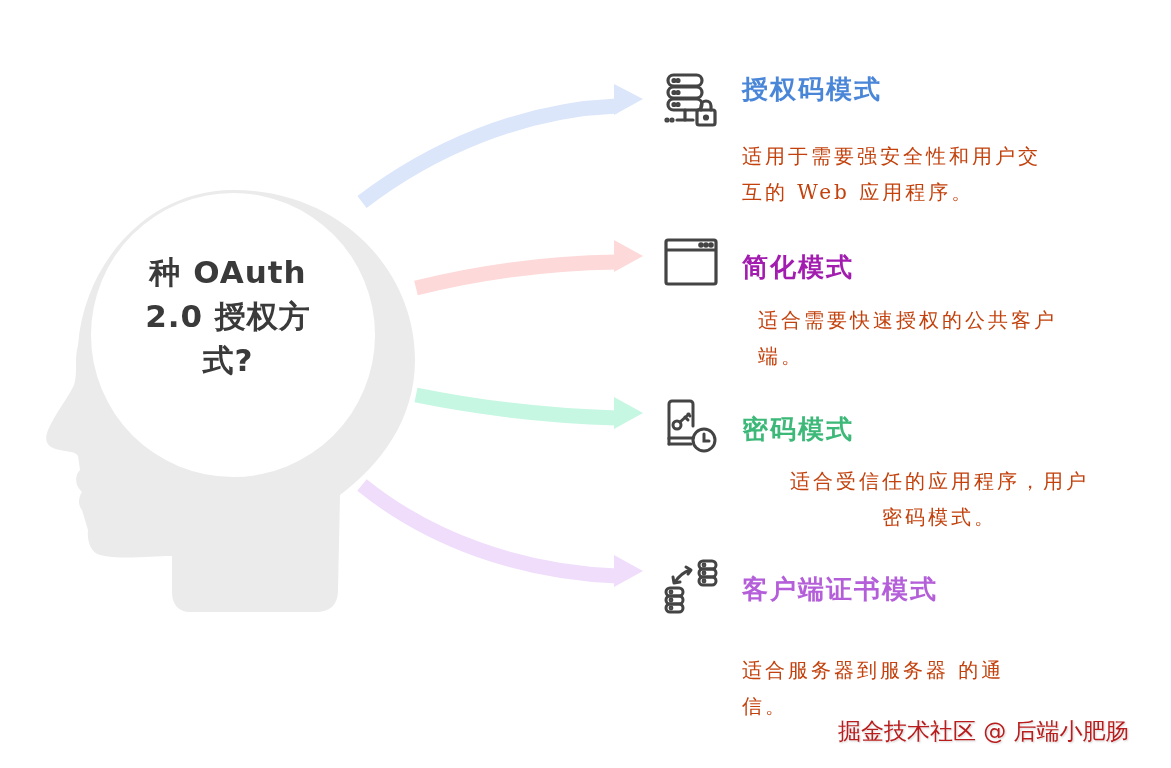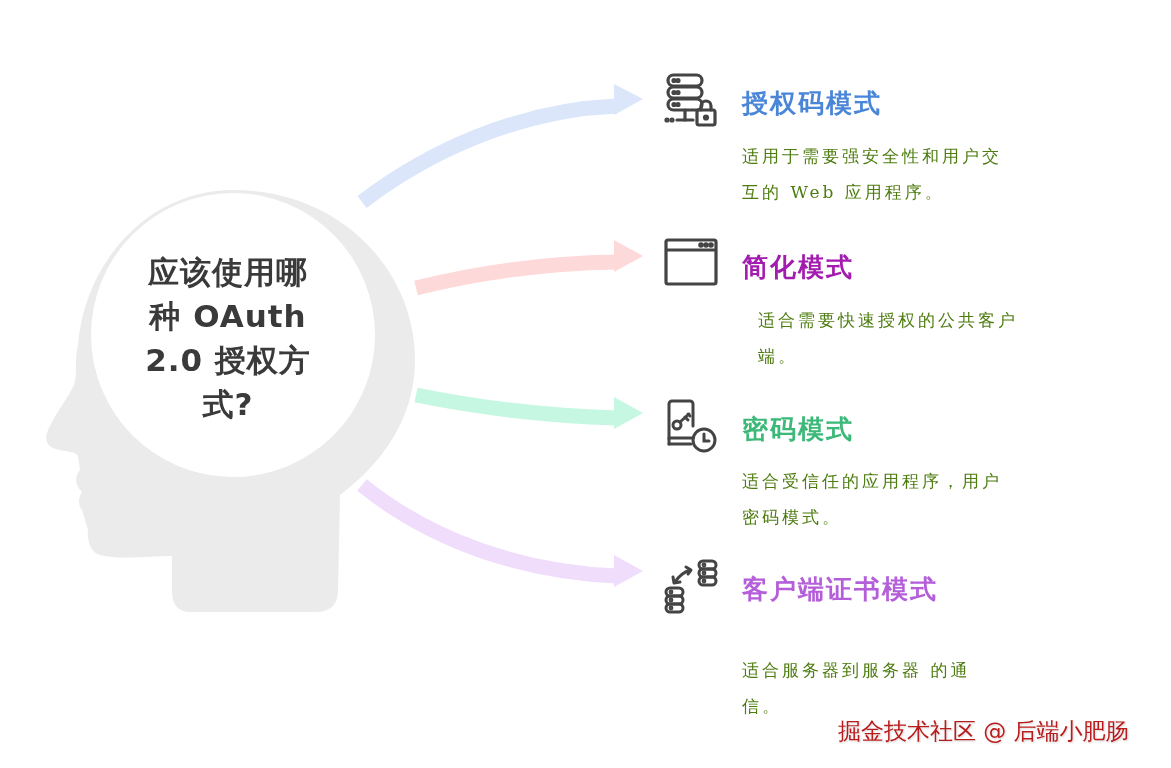--- a/index.html
+++ b/index.html
@@ -9,22 +9,22 @@
   .question {
     position: absolute; left: 118px; top: 250px; width: 220px;
     text-align: center; font-size: 31px; font-weight: bold; line-height: 44px;
     color: #3a3a3a; letter-spacing: 1px;
   }
   .item-title {
     position: absolute; left: 742px; font-size: 26px; font-weight: bold;
     letter-spacing: 2px;
   }
   .item-desc {
-    position: absolute; left: 742px; width: 395px; font-size: 17px;
-    line-height: 36px; color: #4d7c0f; letter-spacing: 3px;
+    position: absolute; left: 742px; width: 395px; font-size: 20px;
+    line-height: 36px; color: #c2410c; letter-spacing: 3px;
     font-family: "DejaVu Serif", "Liberation Serif", serif;
   }
   .icon { position: absolute; width: 56px; height: 56px; }
   .watermark {
     position: absolute; left: 838px; top: 716px; font-size: 23px; color: #b91c1c;
     text-shadow: 0 0 2px #fff, 1px 1px 2px #ccc;
   }
 </style>
 </head>
 <body>
@@ -66,21 +66,20 @@
       <path d="M 416 395 C 480 408 550 416 617 418" stroke="#c6f7e2" stroke-width="15" fill="none"></path>
       <polygon points="614,397 643,413 614,429" fill="#c6f7e2"></polygon>
     </g>
     <g>
       <path d="M 362 485 C 430 540 520 572 617 576" stroke="#efddfb" stroke-width="15" fill="none"></path>
       <polygon points="614,555 643,571 614,587" fill="#efddfb"></polygon>
     </g>
   </svg>
 
   <div class="question">
-    <div>应该使用哪</div>
     <div>种 OAuth</div>
     <div>2.0 授权方</div>
     <div>式?</div>
   </div>
 
   <svg class="icon" style="left:663px;top:72px;" viewBox="0 0 56 56" fill="none" stroke="#444" stroke-width="3.2" stroke-linecap="round">
     <rect x="5" y="3" width="34" height="11" rx="5.5"></rect>
     <rect x="5" y="15" width="34" height="11" rx="5.5"></rect>
     <rect x="5" y="27" width="34" height="11" rx="5.5"></rect>
     <circle cx="11" cy="8.5" r="1" fill="#444"></circle>
@@ -90,21 +89,21 @@
     <circle cx="11" cy="32.5" r="1" fill="#444"></circle>
       <circle cx="15" cy="32.5" r="1" fill="#444"></circle>
     <line x1="22" y1="38" x2="22" y2="48"></line>
     <line x1="14" y1="48" x2="30" y2="48"></line>
     <circle cx="4" cy="48" r="1" fill="#444"></circle>
       <circle cx="9" cy="48" r="1" fill="#444"></circle>
     <rect x="34" y="38" width="18" height="15" rx="2"></rect>
     <path d="M 38 38 V 34 A 5 5 0 0 1 48 34 V 38"></path>
     <circle cx="43" cy="45.5" r="1.5" fill="#444"></circle>
   </svg>
-  <div class="item-title" style="top:86px;color:#4a86d8;">授权码模式</div>
+  <div class="item-title" style="top:72px;color:#4a86d8;">授权码模式</div>
   <div class="item-desc" style="top:138px;">
     <div>适用于需要强安全性和用户交</div>
     <div>互的 Web 应用程序。</div>
   </div>
 
   <svg class="icon" style="left:663px;top:236px;" viewBox="0 0 56 56" fill="none" stroke="#444" stroke-width="3.2">
     <rect x="3" y="4" width="50" height="44" rx="2"></rect>
     <line x1="3" y1="14" x2="53" y2="14"></line>
     <circle cx="38" cy="9" r="1.2" fill="#444"></circle>
       <circle cx="43" cy="9" r="1.2" fill="#444"></circle>
@@ -121,21 +120,21 @@
     <line x1="6" y1="40" x2="6" y2="46"></line>
     <line x1="6" y1="46" x2="28" y2="46"></line>
     <circle cx="14" cy="27" r="4"></circle>
     <line x1="17" y1="24" x2="26" y2="16"></line>
     <line x1="22" y1="19" x2="25" y2="22"></line>
     <line x1="25" y1="16" x2="27" y2="18"></line>
     <circle cx="41" cy="42" r="11"></circle>
     <path d="M 41 36 V 43 H 46"></path>
   </svg>
   <div class="item-title" style="top:412px;color:#3cb878;">密码模式</div>
-  <div class="item-desc" style="top:463px;">
+  <div class="item-desc" style="top:463px;text-align:center;">
     <div>适合受信任的应用程序，用户</div>
     <div>密码模式。</div>
   </div>
 
   <svg class="icon" style="left:663px;top:558px;" viewBox="0 0 56 56" fill="none" stroke="#444" stroke-width="3" stroke-linecap="round" stroke-linejoin="round">
     <rect x="36" y="3" width="17" height="8" rx="4"></rect>
     <rect x="36" y="11" width="17" height="8" rx="4"></rect>
     <rect x="36" y="19" width="17" height="8" rx="4"></rect>
     <circle cx="41" cy="7" r="0.9" fill="#444"></circle>
       <circle cx="41" cy="15" r="0.9" fill="#444"></circle>

